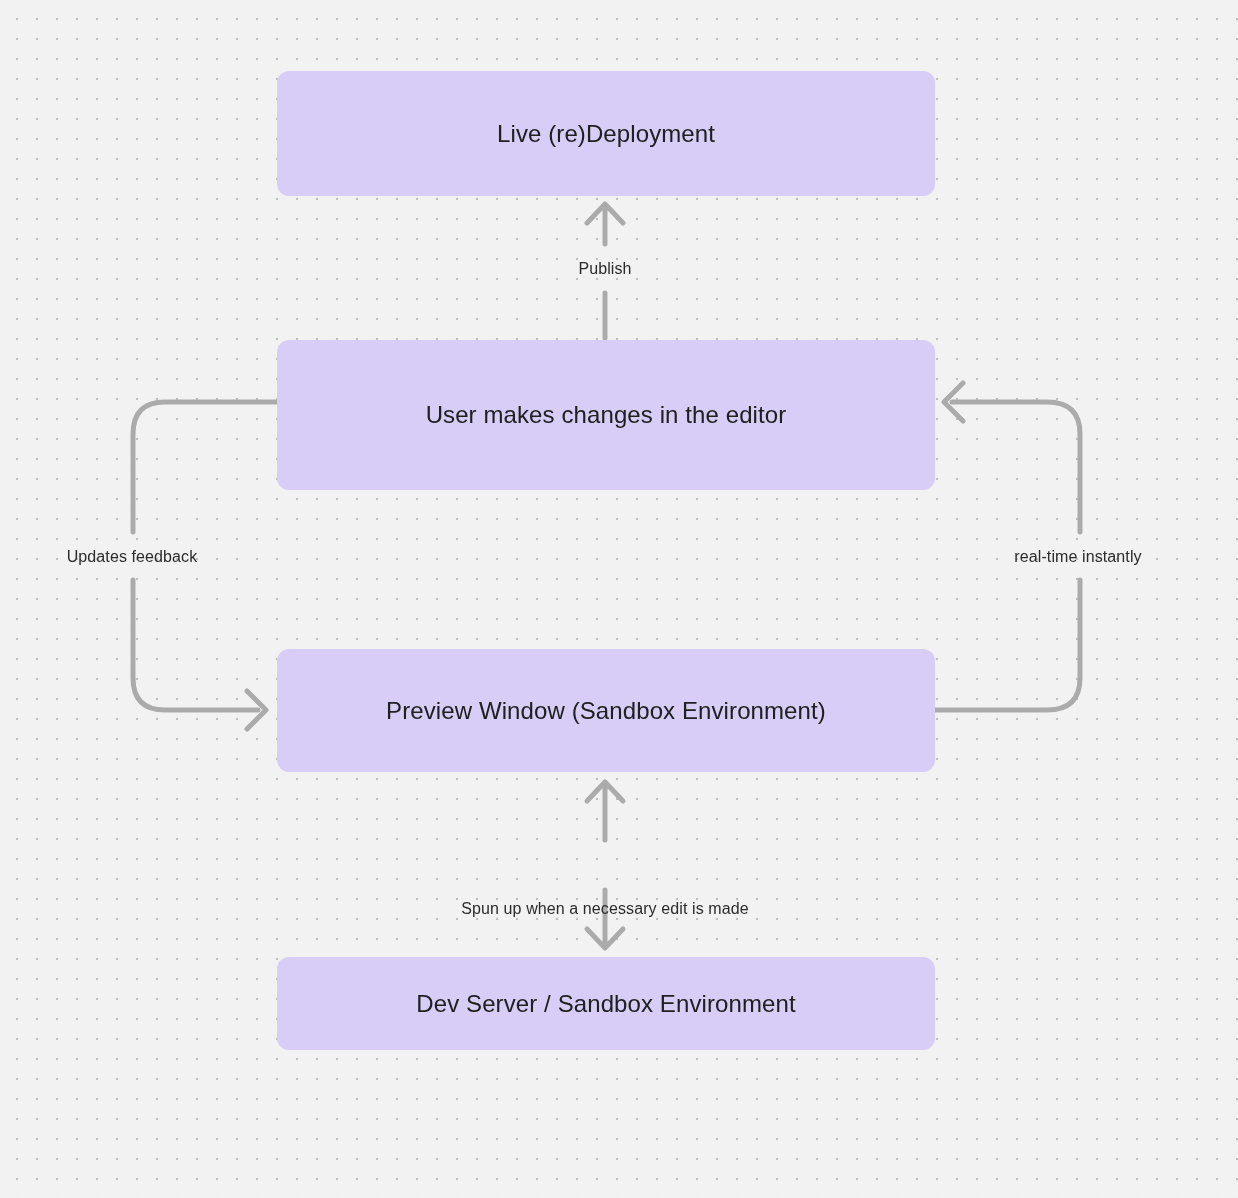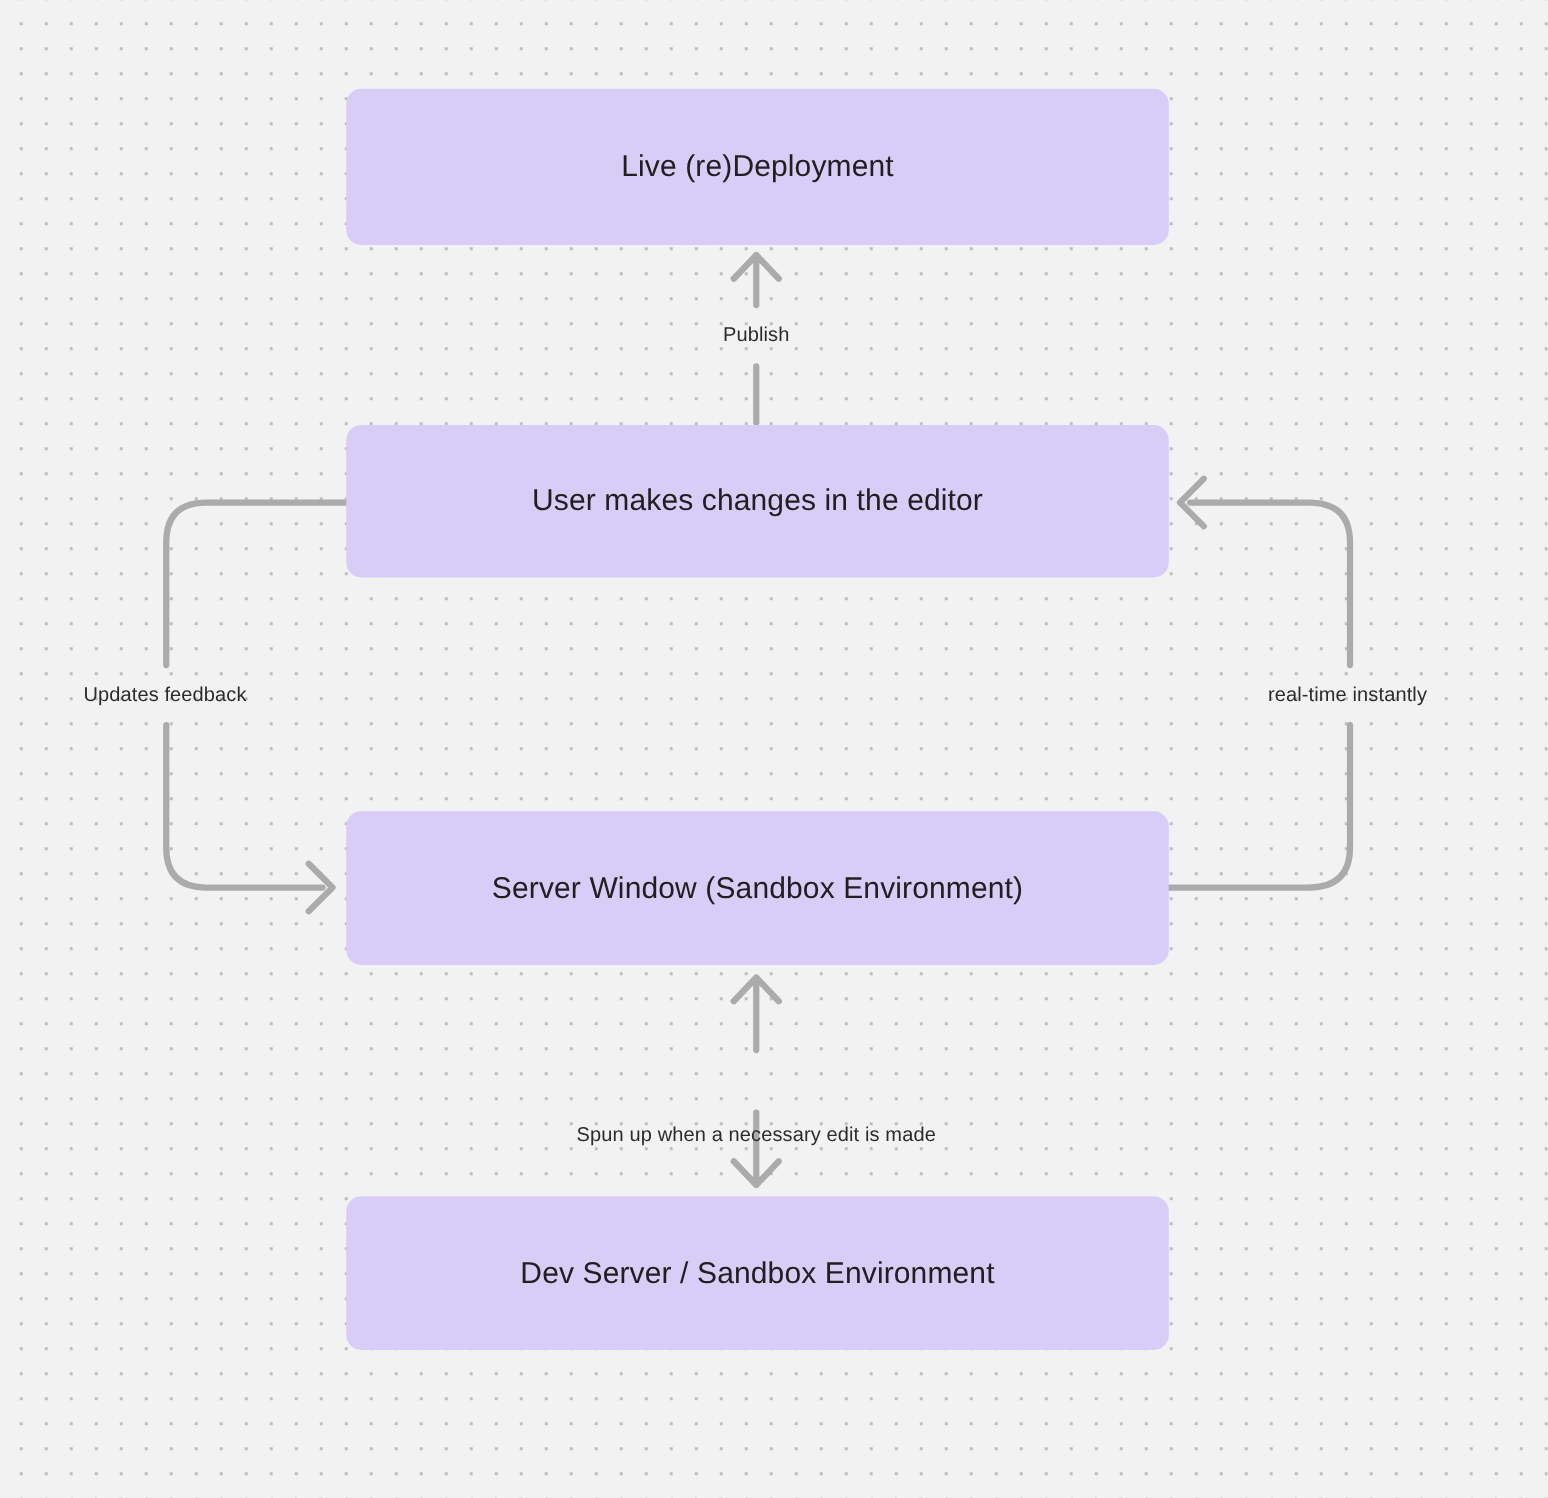--- a/index.html
+++ b/index.html
@@ -44,23 +44,23 @@
     display: flex;
     align-items: center;
     justify-content: center;
     text-align: center;
     font-size: 24px;
     font-weight: 400;
     color: var(--node-text, #202020);
     letter-spacing: 0.1px;
   }
   .node-live      { top: 71px;  height: 125px; }
-  .node-editor    { top: 340px; height: 122px; }
+  .node-editor    { top: 340px; height: 150px; }
   .node-preview   { top: 649px; height: 123px; }
-  .node-devserver { top: 957px; height: 123px; }
+  .node-devserver { top: 957px; height: 93px; }
   .edge-label {
     position: absolute;
     transform: translate(-50%, -50%);
     white-space: nowrap;
     font-size: 16px;
     font-weight: 400;
     color: var(--label-text, #2b2b2b);
     letter-spacing: 0.1px;
   }
   .label-publish  { left: 605px;  top: 269px; }
@@ -88,21 +88,21 @@
 
   <div class="node node-live">
     <span>Live (re)Deployment</span>
   </div>
 
   <div class="node node-editor">
     <span>User makes changes in the editor</span>
   </div>
 
   <div class="node node-preview">
-    <span>Server Window (Sandbox Environment)</span>
+    <span>Preview Window (Sandbox Environment)</span>
   </div>
 
   <div class="node node-devserver">
     <span>Dev Server / Sandbox Environment</span>
   </div>
 
   <div class="edge-label label-publish">Publish</div>
   <div class="edge-label label-updates">Updates feedback</div>
   <div class="edge-label label-feedback">real-time instantly</div>
   <div class="edge-label label-spun">Spun up when a necessary edit is made</div>

